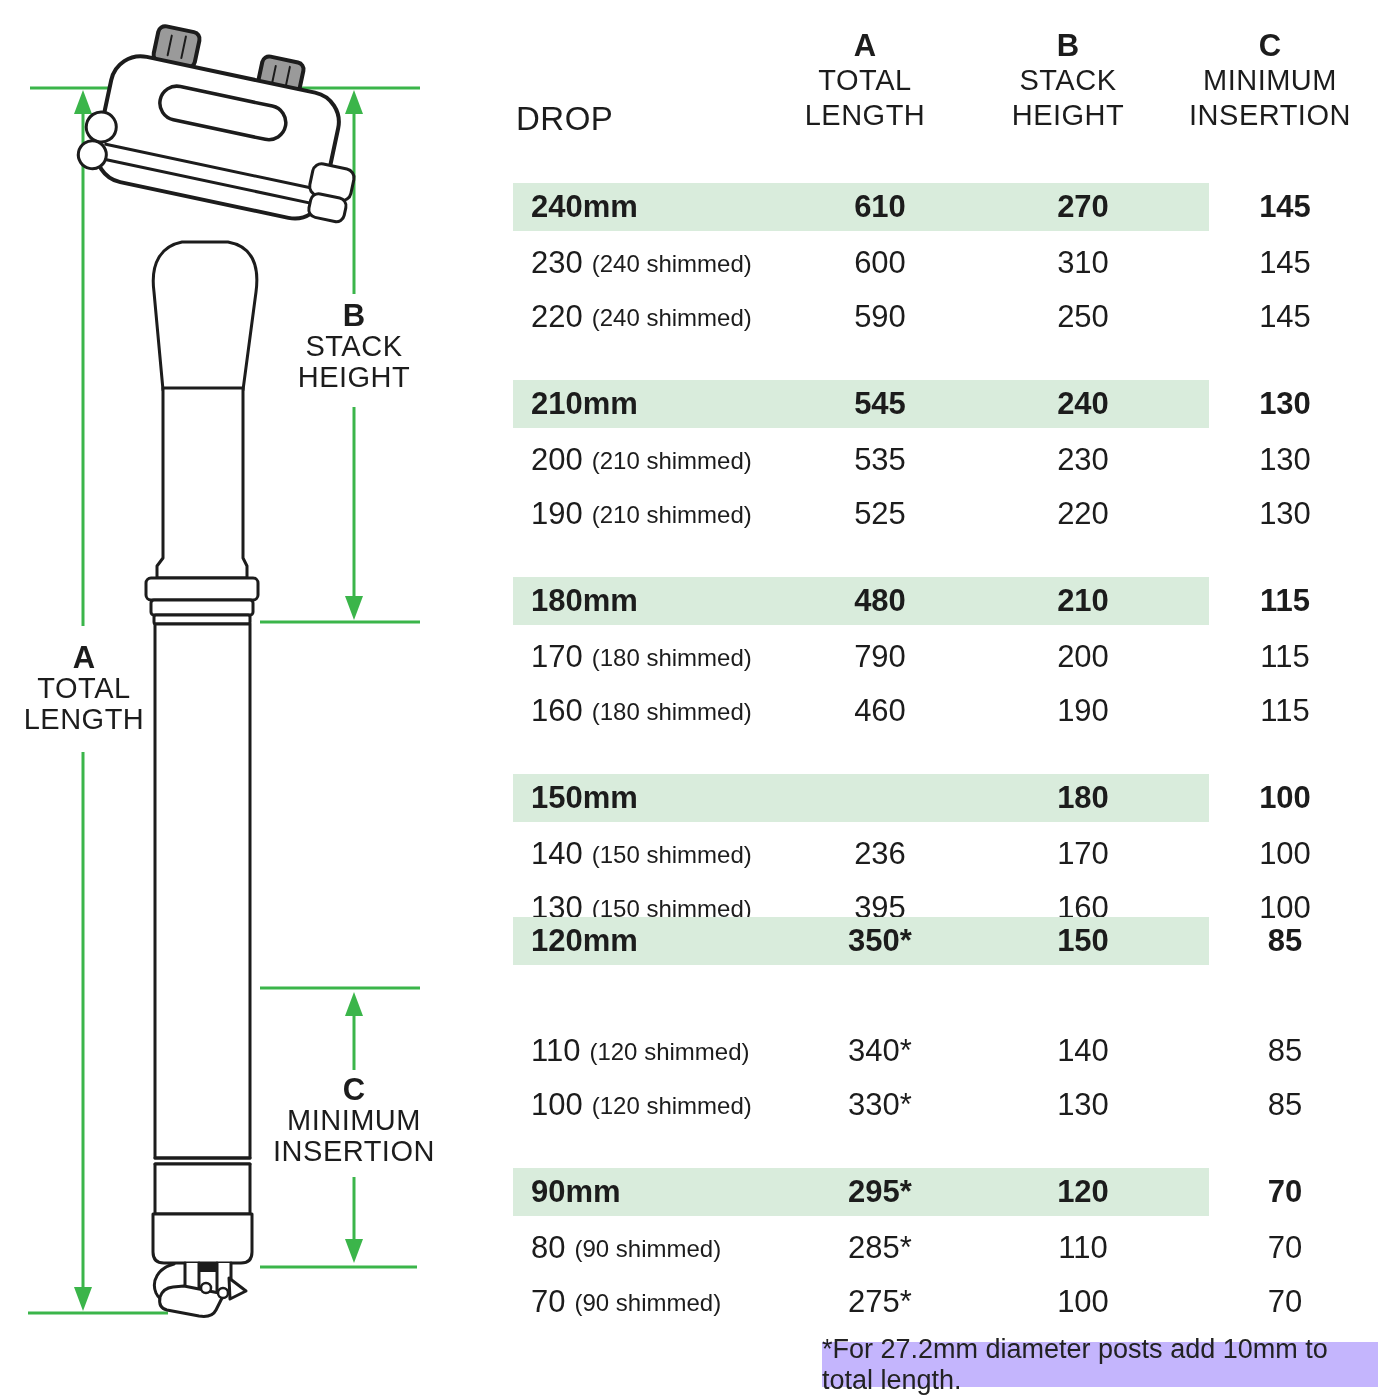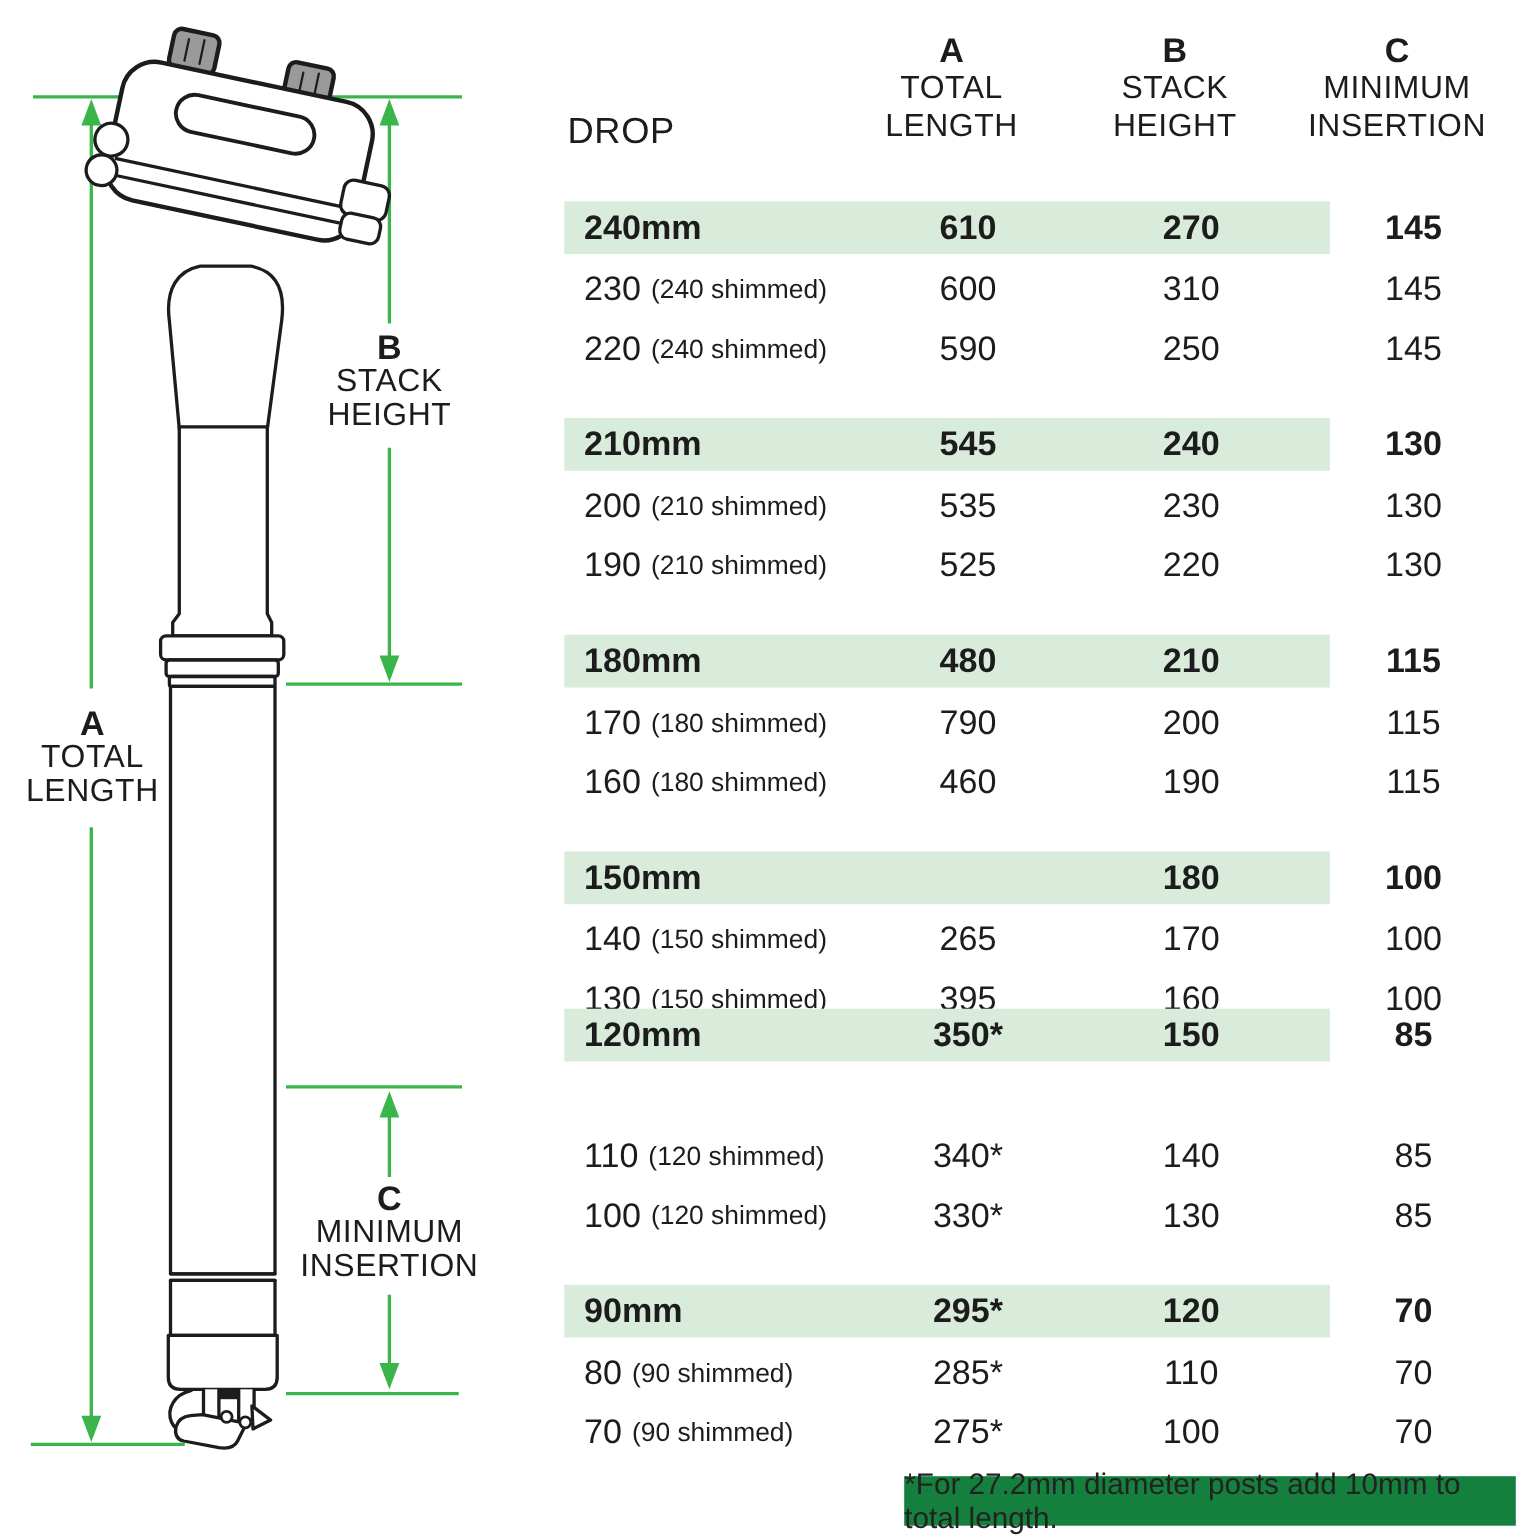--- a/index.html
+++ b/index.html
@@ -17,21 +17,21 @@
   .row{position:absolute;left:499px;width:696px;margin-left:14px;}
   .row.band{height:48px;background:#d9ecdc;}
   .row.plain{height:54px;}
   .c-drop{position:absolute;left:18px;top:0;height:100%;display:flex;align-items:center;white-space:nowrap;}
   .drop-main{font-size:31px;}
   .band .drop-main{font-weight:bold;}
   .drop-note{font-size:24px;margin-left:9px;position:relative;top:1px;}
   .c-num{position:absolute;top:0;height:100%;width:200px;display:flex;align-items:center;justify-content:center;font-size:31px;}
   .band .c-num{font-weight:bold;}
   .c-a{left:267px;} .c-b{left:470px;} .c-c{left:672px;}
-  .footnote{position:absolute;left:822px;top:1342px;width:556px;height:45px;background:#15803d;
+  .footnote{position:absolute;left:822px;top:1342px;width:556px;height:45px;background:#c4b5fd;
             display:flex;align-items:center;justify-content:center;font-size:27px;color:#222;}
 </style>
 </head>
 <body>
 
 <div id="stage">
 
   <svg width="470" height="1400" viewBox="0 0 470 1400">
 
     <g stroke="#3bb54a" stroke-width="3" fill="none">
@@ -224,21 +224,21 @@
           <span class="drop-main">150mm</span>
         </span>
       <span class="c-num c-b">180</span>
       <span class="c-num c-c">100</span>
     </div>
     <div class="row plain" style="top:827px">
       <span class="c-drop">
           <span class="drop-main">140</span>
           <span class="drop-note">(150 shimmed)</span>
         </span>
-      <span class="c-num c-a">265</span>
+      <span class="c-num c-a">236</span>
       <span class="c-num c-b">170</span>
       <span class="c-num c-c">100</span>
     </div>
     <div class="row plain" style="top:881px">
       <span class="c-drop">
           <span class="drop-main">130</span>
           <span class="drop-note">(150 shimmed)</span>
         </span>
       <span class="c-num c-a">395</span>
       <span class="c-num c-b">160</span>

